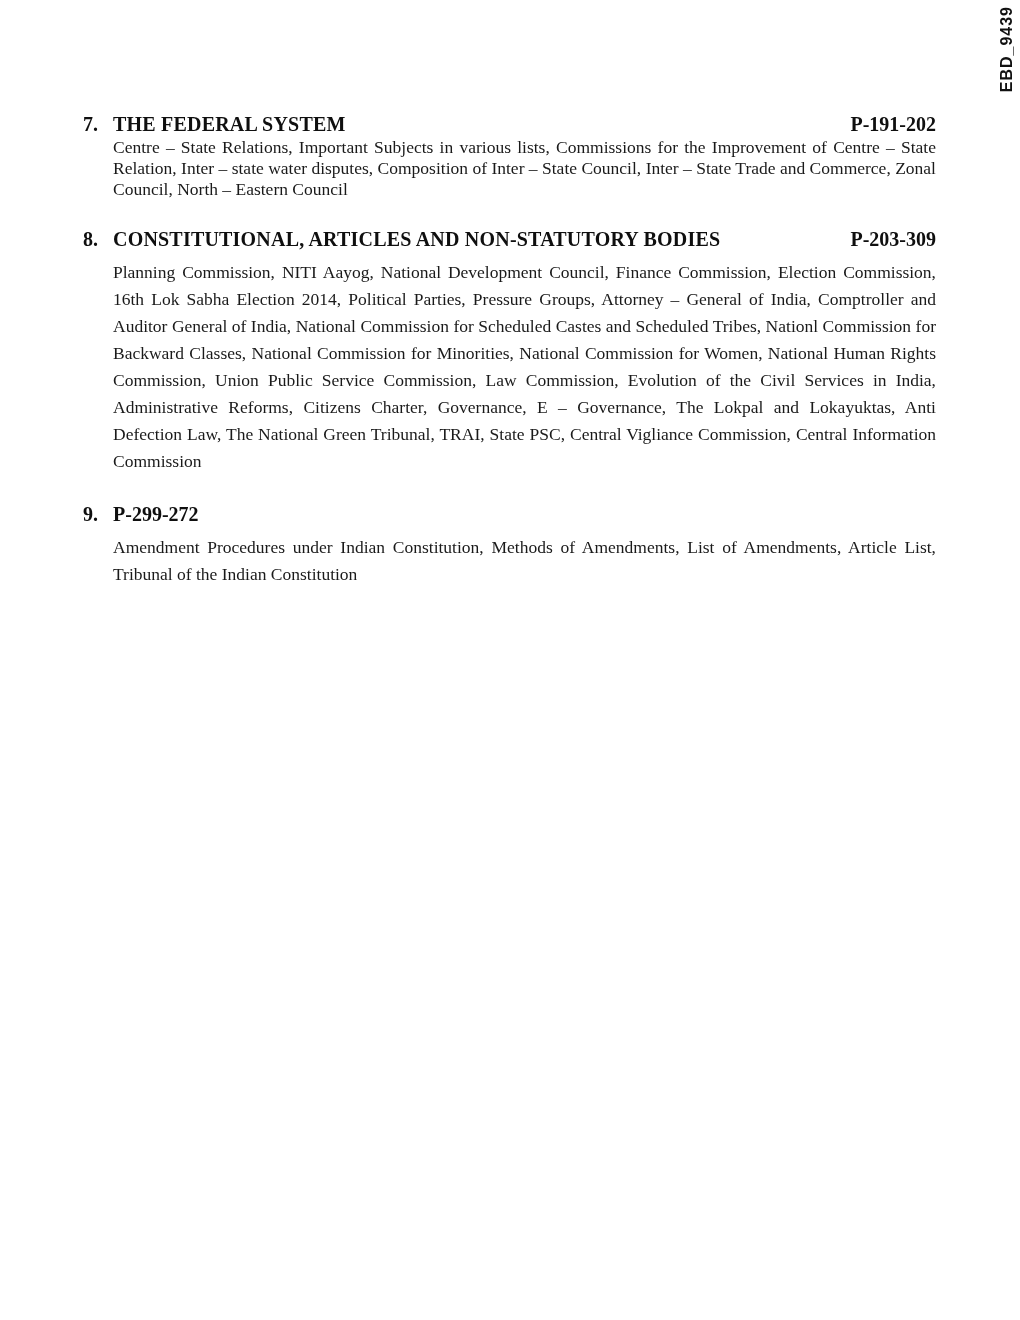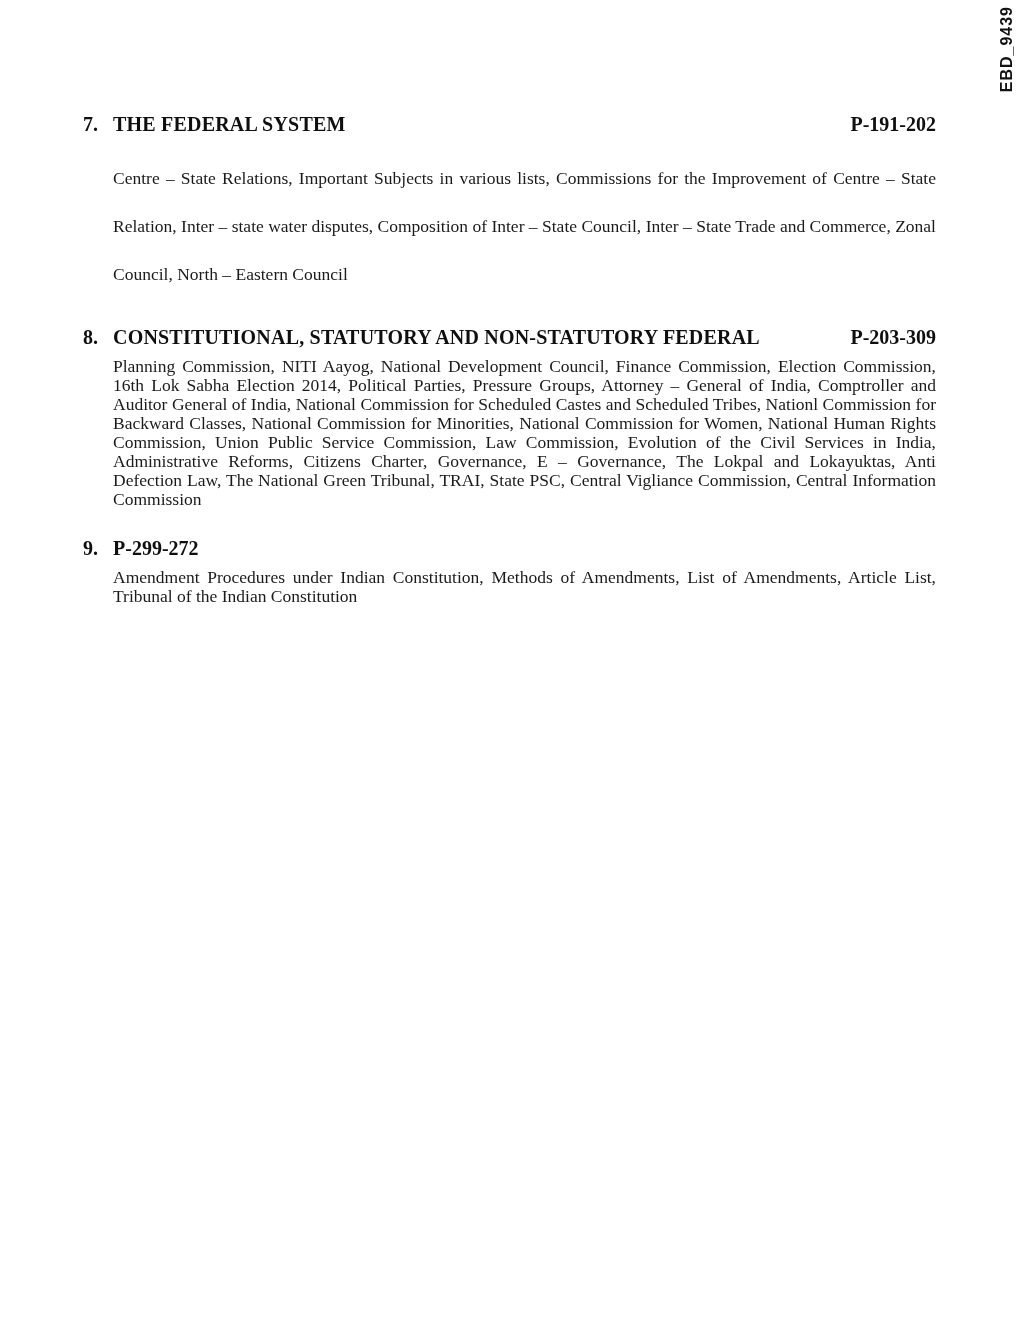--- a/index.html
+++ b/index.html
@@ -55,27 +55,27 @@
   }
   .toc-pages {
     flex: 0 0 auto;
     text-align: left;
     white-space: nowrap;
   }
   .toc-desc {
     margin: 8px 0 0 30px;
     width: 823px;
     font-size: 17.5px;
-    line-height: 19px;
+    line-height: 27px;
     text-align: justify;
     color: #1a1a1a;
   }
   .toc-desc.loose {
-    margin-top: 18px;
-    line-height: 48px;
+    margin-top: 1px;
+    line-height: 21px;
   }
 </style>
 </head>
 <body>
 
 <div class="page">
 
   <div class="watermark">EBD_9439</div>
 
   <div class="toc">
@@ -85,21 +85,21 @@
         <span class="toc-num">7.</span>
         <span class="toc-title">THE FEDERAL SYSTEM</span>
         <span class="toc-pages">P-191-202</span>
       </div>
       <div class="toc-desc loose">Centre – State Relations, Important Subjects in various lists, Commissions for the Improvement of Centre – State  Relation, Inter – state water disputes, Composition of Inter – State Council, Inter – State Trade and Commerce, Zonal Council, North – Eastern Council</div>
     </div>
 
     <div class="toc-item">
       <div class="toc-heading">
         <span class="toc-num">8.</span>
-        <span class="toc-title">CONSTITUTIONAL, STATUTORY AND NON-STATUTORY FEDERAL</span>
+        <span class="toc-title">CONSTITUTIONAL, ARTICLES AND NON-STATUTORY BODIES</span>
         <span class="toc-pages">P-203-309</span>
       </div>
       <div class="toc-desc">Planning Commission, NITI Aayog, National Development Council, Finance Commission, Election Commission, 16th Lok Sabha Election 2014, Political Parties, Pressure Groups, Attorney – General of India, Comptroller and Auditor General of India, National Commission for Scheduled Castes and Scheduled Tribes, Nationl Commission for Backward Classes, National Commission for Minorities, National Commission for Women, National Human Rights Commission, Union Public Service Commission, Law Commission, Evolution of the Civil Services in India, Administrative Reforms, Citizens Charter, Governance, E – Governance, The Lokpal and Lokayuktas, Anti Defection Law, The National Green Tribunal, TRAI, State PSC, Central Vigliance Commission,  Central Information Commission</div>
     </div>
 
     <div class="toc-item">
       <div class="toc-heading">
         <span class="toc-num">9.</span>
         <span class="toc-pages">P-299-272</span>
       </div>

